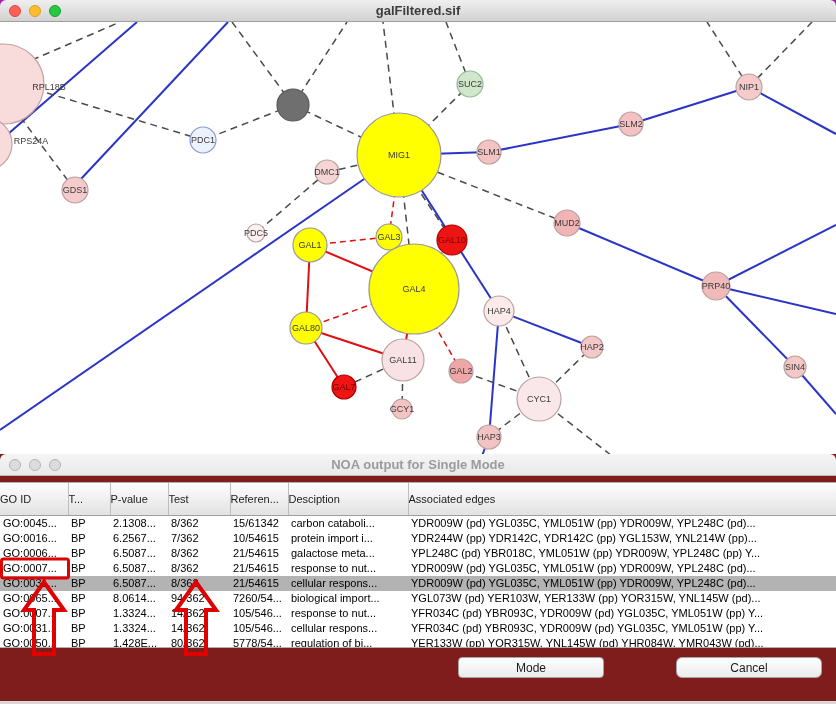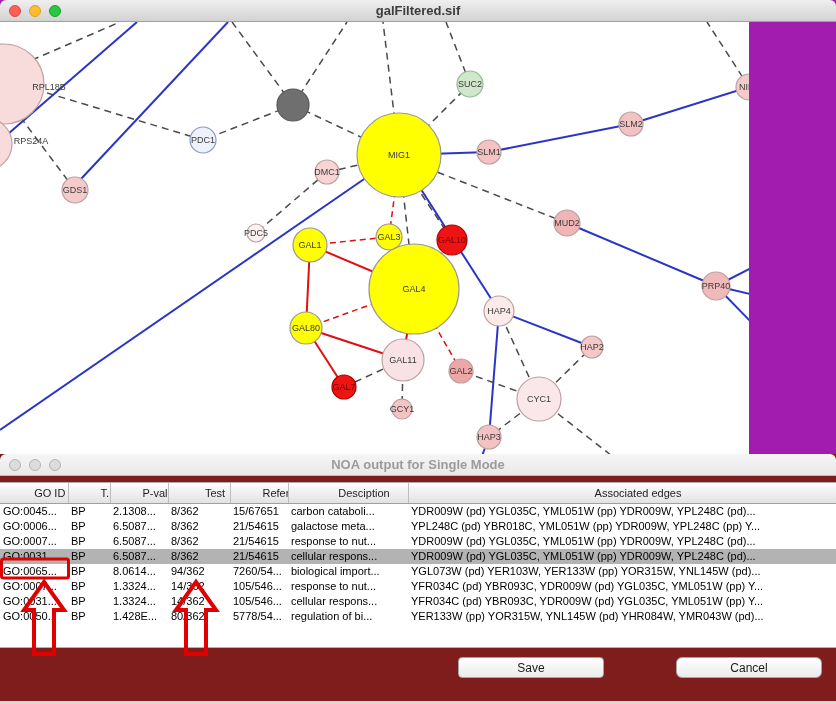--- a/index.html
+++ b/index.html
@@ -17,32 +17,32 @@
   }
   .titlebar.inactive { background:linear-gradient(#f5f5f5,#e9e9e9); color:#9b9b9b; border-bottom:1px solid #bcbcbc; }
   .light { position:absolute; top:5px; width:12px; height:12px; border-radius:50%; }
   .light.l1 { left:9px; }  .light.l2 { left:29px; }  .light.l3 { left:49px; }
   .active-lights .l1 { background:#ff5f57; border:1px solid #d94a44; }
   .active-lights .l2 { background:#febc2e; border:1px solid #d8a124; }
   .active-lights .l3 { background:#28c840; border:1px solid #1d9e31; }
   .inactive-lights .light { background:#dcdcdc; border:1px solid #b4b4b4; }
 
   #network-window { top:0; height:457px; background:#a21caf; border-bottom:1px solid #8a8a8a; }
-  #network-canvas { position:relative; width:749px; height:434px; background:#ffffff; overflow:hidden; }
+  #network-canvas { position:relative; width:836px; height:434px; background:#ffffff; overflow:hidden; }
   .node-label { font-family:"Liberation Sans", sans-serif; font-size:9px; }
 
   #noa-window { top:446px; height:247px; background:#7f1d1d;margin-top:8px; }
 
   #table-wrap { position:absolute; top:28px; left:0; width:836px; height:166px; background:#ffffff;
     border-top:1px solid #b0b0b0; border-bottom:1px solid #b0b0b0; overflow:hidden; }
   table { border-collapse:collapse; table-layout:fixed; width:836px; }
-  th { height:20px; font-size:11px; font-weight:normal; color:#1d1d1d; text-align:center;
+  th { height:32px; font-size:11px; font-weight:normal; color:#1d1d1d; text-align:left;
     background:linear-gradient(#fdfdfd,#e2e2e2);
     border-right:1px solid #bdbdbd; border-bottom:1px solid #9f9f9f;
-    overflow:hidden; white-space:nowrap;padding-left:32px; }
+    overflow:hidden; white-space:nowrap; }
   td { height:15px; line-height:15px; font-size:11px; color:#000;
     padding:0 3px; overflow:hidden; white-space:nowrap; }
   tr.selected td { background:#b3b3b3; }
 
   .mac-btn { position:absolute; width:146px; height:21px; font-family:"Liberation Sans",sans-serif;
     font-size:12px; color:#1a1a1a; text-align:center;
     background:linear-gradient(#ffffff,#ebebeb); border:1px solid #a5a5a5; border-radius:4px; }
   #save-button { left:458px; top:203px; }
   #cancel-button { left:676px; top:203px;border-radius:6px; }
 
@@ -201,23 +201,32 @@
             <th>Desciption</th>
             <th>Associated edges</th>
           </tr>
         </thead>
       <tbody id="noa-tbody">
           <tr>
             <td>GO:0045...</td>
             <td>BP</td>
             <td>2.1308...</td>
             <td>8/362</td>
-            <td>15/67651</td>
+            <td>15/61342</td>
             <td>carbon cataboli...</td>
             <td>YDR009W (pd) YGL035C, YML051W (pp) YDR009W, YPL248C (pd)...</td>
+          </tr>
+          <tr>
+            <td>GO:0016...</td>
+            <td>BP</td>
+            <td>6.2567...</td>
+            <td>7/362</td>
+            <td>10/54615</td>
+            <td>protein import i...</td>
+            <td>YDR244W (pp) YDR142C, YDR142C (pp) YGL153W, YNL214W (pp)...</td>
           </tr>
           <tr>
             <td>GO:0006...</td>
             <td>BP</td>
             <td>6.5087...</td>
             <td>8/362</td>
             <td>21/54615</td>
             <td>galactose meta...</td>
             <td>YPL248C (pd) YBR018C, YML051W (pp) YDR009W, YPL248C (pp) Y...</td>
           </tr>
@@ -272,21 +281,21 @@
             <td>1.428E...</td>
             <td>80/362</td>
             <td>5778/54...</td>
             <td>regulation of bi...</td>
             <td>YER133W (pp) YOR315W, YNL145W (pd) YHR084W, YMR043W (pd)...</td>
           </tr>
         </tbody>
     </table>
   </div>
 
-  <button class="mac-btn" id="save-button">Save</button>
+  <button class="mac-btn" id="save-button">Mode</button>
   <button class="mac-btn" id="cancel-button">Cancel</button>
 </div>
 
 <svg id="annotation-overlay">
   <rect class="annot" x="1.5" y="559" width="67" height="19" rx="2" stroke-width="3"></rect>
   <polygon class="annot" stroke-width="4" points="44,582 24,610 34,610 34,654 54,654 54,610 64,610"></polygon>
   <polygon class="annot" stroke-width="4" points="196,582 176,610 186,610 186,654 206,654 206,610 216,610"></polygon>
 </svg>
 
 </body></html>

